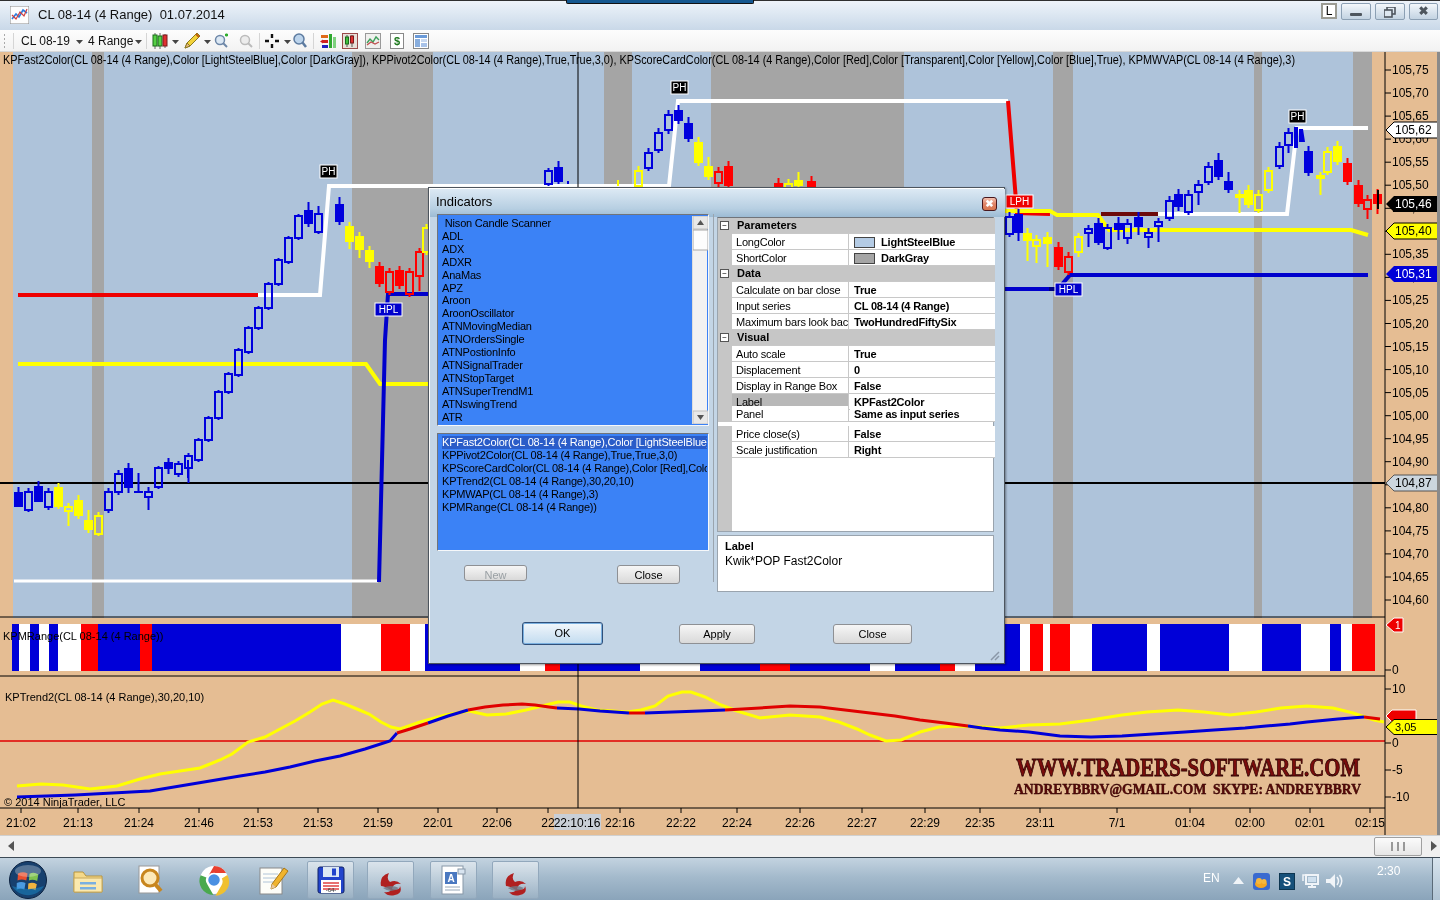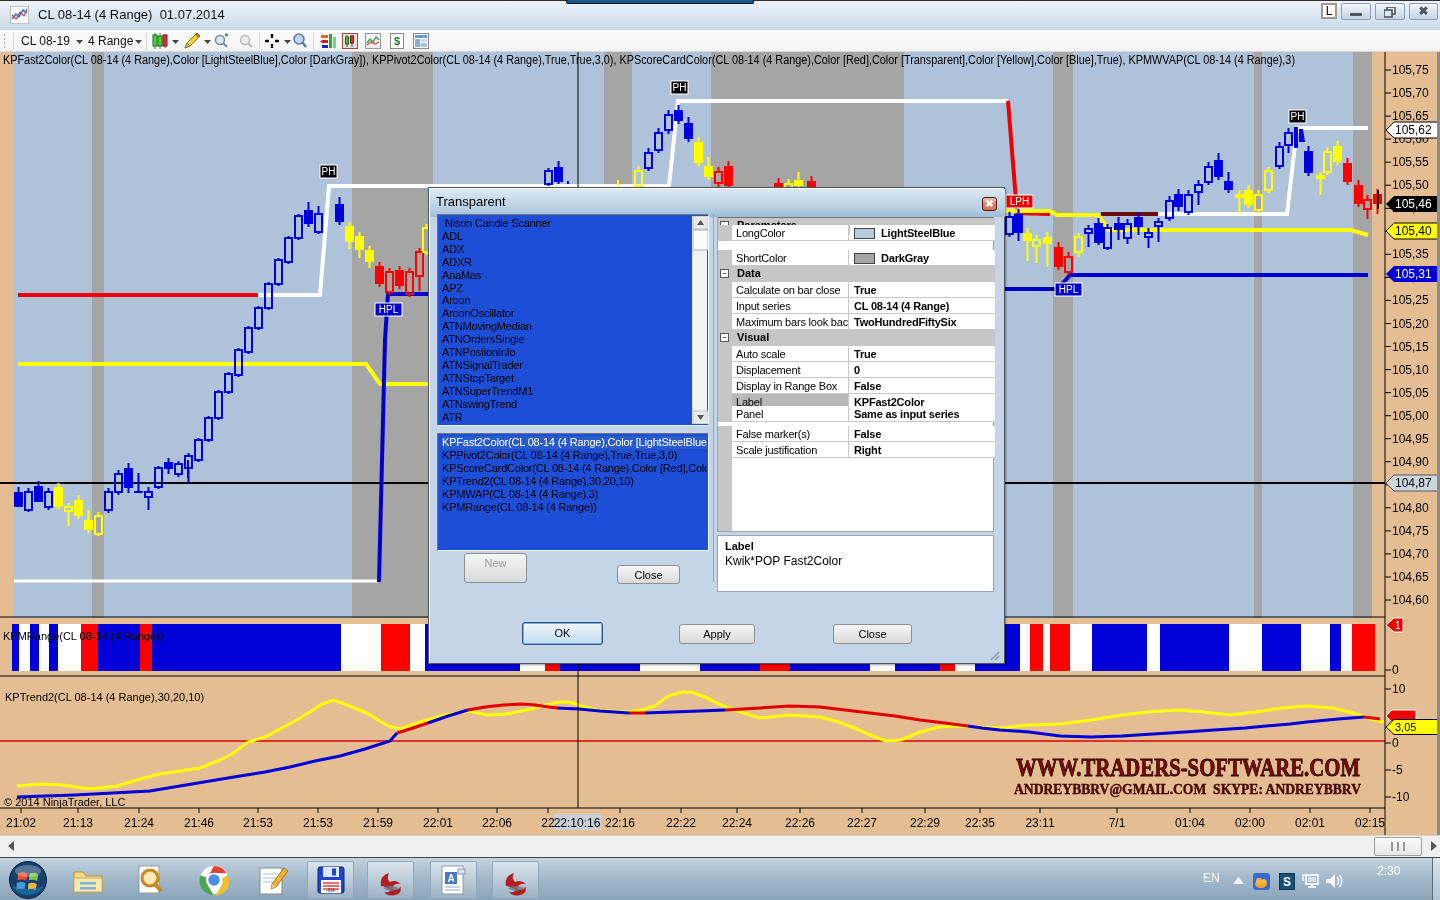--- a/index.html
+++ b/index.html
@@ -13,21 +13,21 @@
 #chart{left:0;top:52px}
 #hscroll{left:0;top:835px;width:1440px;height:22px;background:#f0f0f0;border-top:1px solid #d0d0d0}
 #hthumb{left:1374px;top:837px;width:48px;height:19px;background:linear-gradient(#fbfbfb,#e6e6e6);border:1px solid #a0a0a0;border-radius:2px;color:#555;font-size:10px;text-align:center;line-height:17px;letter-spacing:1px}
 #taskbar{left:0;top:857px;width:1440px;height:43px;background:linear-gradient(#c3d3e0,#a4bacc 45%,#8aa4ba);border-top:1px solid #3c4a56}
 .tkbox{top:861px;width:47px;height:38px;border:1px solid #92a8bc;border-radius:2px;background:linear-gradient(rgba(255,255,255,.45),rgba(255,255,255,.12))}
 .traytxt{color:#fff;font-size:12px}
 #dialog{left:428px;top:187px;width:577px;height:477px;background:#c3d5e6;border:1px solid #4d555e;box-shadow:inset 1px 1px 0 #fff,1px 1px 2px rgba(0,0,0,.4)}
 #dlgtitle{left:1px;top:1px;width:575px;height:28px;background:linear-gradient(#dce9f4,#b7cfe2 70%,#9cbbd4)}
 #dlgtitletext{left:7px;top:6px;font-size:13px;color:#000}
 #dlgclose{left:553px;top:9px;width:15px;height:14px;background:linear-gradient(#f4c0ae,#e08468 50%,#d8764f);border:1px solid #48171c;border-radius:3px;color:#fff;font-size:10px;font-weight:bold;text-align:center;line-height:12px}
-.sunken{border-top:1px solid #70747a;border-left:1px solid #70747a;border-right:1px solid #f6f8fa;border-bottom:1px solid #f6f8fa;background:#1d4ed8}
+.sunken{border-top:1px solid #70747a;border-left:1px solid #70747a;border-right:1px solid #f6f8fa;border-bottom:1px solid #f6f8fa;background:#3b82f6}
 #list1{left:8px;top:26px;width:272px;height:212px}
 #list1 .it,#list2 .it{font-size:11px;line-height:12.9px;white-space:pre;padding-left:3px;color:#000;letter-spacing:-0.2px}
 #list2{left:8px;top:245px;width:272px;height:118px}
 #sel{background:#2a5cc8;color:#fff !important;display:block;width:100%}
 .vscr{position:absolute;right:1px;top:1px;width:15px;height:208px;background:#f2f2f2;border-left:1px solid #ddd}
 .btn{background:linear-gradient(#f6f6f6,#e9e9e9 45%,#d9d9d9);border:1px solid #8e9094;border-radius:3px;font-size:11px;text-align:center;color:#000}
 .pgrow{position:absolute;left:0;height:16px;width:277px;border-bottom:1px solid #c8c8c8;font-size:11px}
 .pgname{position:absolute;left:14px;top:0;width:117px;height:15px;padding:2px 0 0 4px;background:#fff;border-right:1px solid #c8c8c8;white-space:nowrap;overflow:hidden;letter-spacing:-0.2px}
 .pgval{position:absolute;left:132px;top:0;width:145px;height:15px;padding:2px 0 0 4px;font-weight:bold;background:#fff;white-space:nowrap;overflow:hidden;letter-spacing:-0.2px}
 .pgcat{position:absolute;left:14px;top:0;width:263px;height:15px;padding:1px 0 0 5px;background:#c6c6c6;font-weight:bold}
@@ -747,21 +747,21 @@
   </svg>
 <svg class="abs" style="left:1326px;top:874px" width="17" height="14">
     <polygon points="0,5 4,5 9,0 9,14 4,9 0,9" fill="#f0f4f8"></polygon>
     <path d="M11 3 q3 4 0 8 M13.5 1 q4.5 6 0 12" fill="none" stroke="#f0f4f8" stroke-width="1.5"></path>
   </svg>
 <div class="traytxt abs" style="left:1377px;top:864px">2:30</div>
 <div class="traytxt abs" style="left:1361px;top:904px">01.07.2014</div>
 <div class="abs" style="left:1432px;top:858px;width:8px;height:42px;background:linear-gradient(#d8e4ee,#b0c4d4);border-left:1px solid #5a6a78"></div>
 <div id="dialog" class="abs">
     <div id="dlgtitle" class="abs"></div>
-    <div id="dlgtitletext" class="abs">Transparent</div>
+    <div id="dlgtitletext" class="abs">Indicators</div>
     <div id="dlgclose" class="abs">✖</div>
     <div id="list1" class="abs sunken">
       <div style="position:absolute;left:1px;top:2px;width:250px;overflow:hidden">
         <div class="it"> Nison Candle Scanner</div>
         <div class="it">ADL</div>
         <div class="it">ADX</div>
         <div class="it">ADXR</div>
         <div class="it">AnaMas</div>
         <div class="it">APZ</div>
         <div class="it">Aroon</div>
@@ -786,31 +786,31 @@
     <div id="list2" class="abs sunken">
       <div style="position:absolute;left:1px;top:2px;width:268px;overflow:hidden">
         <div class="it"><span id="sel">KPFast2Color(CL 08-14 (4 Range),Color [LightSteelBlue]</span></div>
         <div class="it">KPPivot2Color(CL 08-14 (4 Range),True,True,3,0)</div>
         <div class="it">KPScoreCardColor(CL 08-14 (4 Range),Color [Red],Colo</div>
         <div class="it">KPTrend2(CL 08-14 (4 Range),30,20,10)</div>
         <div class="it">KPMWAP(CL 08-14 (4 Range),3)</div>
         <div class="it">KPMRange(CL 08-14 (4 Range))</div>
       </div>
     </div>
-    <div class="btn abs" style="left:35px;top:365px;width:63px;height:30px;line-height:18px;color:#9aa0a4">New</div>
+    <div class="btn abs" style="left:35px;top:377px;width:63px;height:16px;line-height:18px;color:#9aa0a4">New</div>
     <div class="btn abs" style="left:188px;top:377px;width:63px;height:19px;line-height:18px">Close</div>
     <div class="abs" style="left:284px;top:26px;width:1px;height:368px;background:#9aa4ae"></div>
     <div class="abs" style="left:288px;top:29px;width:277px;height:315px;background:#fff;border:1px solid #9aa4ae;border-top:1px solid #70747a">
       <div class="pgrow" style="top:0px">
         <div class="pgmargin">
           <div class="minus">−</div>
         </div>
         <div class="pgcat">Parameters</div>
       </div>
-      <div class="pgrow" style="top:7px">
+      <div class="pgrow" style="top:16px">
         <div class="pgmargin"></div>
         <div class="pgname">LongColor</div>
         <div class="pgval"><span style="display:inline-block;width:21px;height:11px;background:#b4cbe4;border:1px solid #444;vertical-align:-2px;margin-right:6px"></span>LightSteelBlue</div>
       </div>
       <div class="pgrow" style="top:32px">
         <div class="pgmargin"></div>
         <div class="pgname">ShortColor</div>
         <div class="pgval"><span style="display:inline-block;width:21px;height:11px;background:#a5a5a5;border:1px solid #444;vertical-align:-2px;margin-right:6px"></span>DarkGray</div>
       </div>
       <div class="pgrow" style="top:48px">
@@ -860,21 +860,21 @@
         <div class="pgname" style="background:#b8b8b8;">Label</div>
         <div class="pgval">KPFast2Color</div>
       </div>
       <div class="pgrow" style="top:188px">
         <div class="pgmargin"></div>
         <div class="pgname" style="">Panel</div>
         <div class="pgval">Same as input series</div>
       </div>
       <div class="pgrow" style="top:208px">
         <div class="pgmargin"></div>
-        <div class="pgname" style="">False marker(s)</div>
+        <div class="pgname" style="">Price close(s)</div>
         <div class="pgval">False</div>
       </div>
       <div class="pgrow" style="top:224px">
         <div class="pgmargin"></div>
         <div class="pgname" style="">Scale justification</div>
         <div class="pgval">Right</div>
       </div>
       <div class="abs" style="left:0;top:240px;width:14px;height:73px;background:#c6c6c6"></div>
     </div>
     <div class="abs" style="left:288px;top:347px;width:277px;height:57px;background:#fff;border:1px solid #9aa4ae;padding:4px 0 0 7px">

